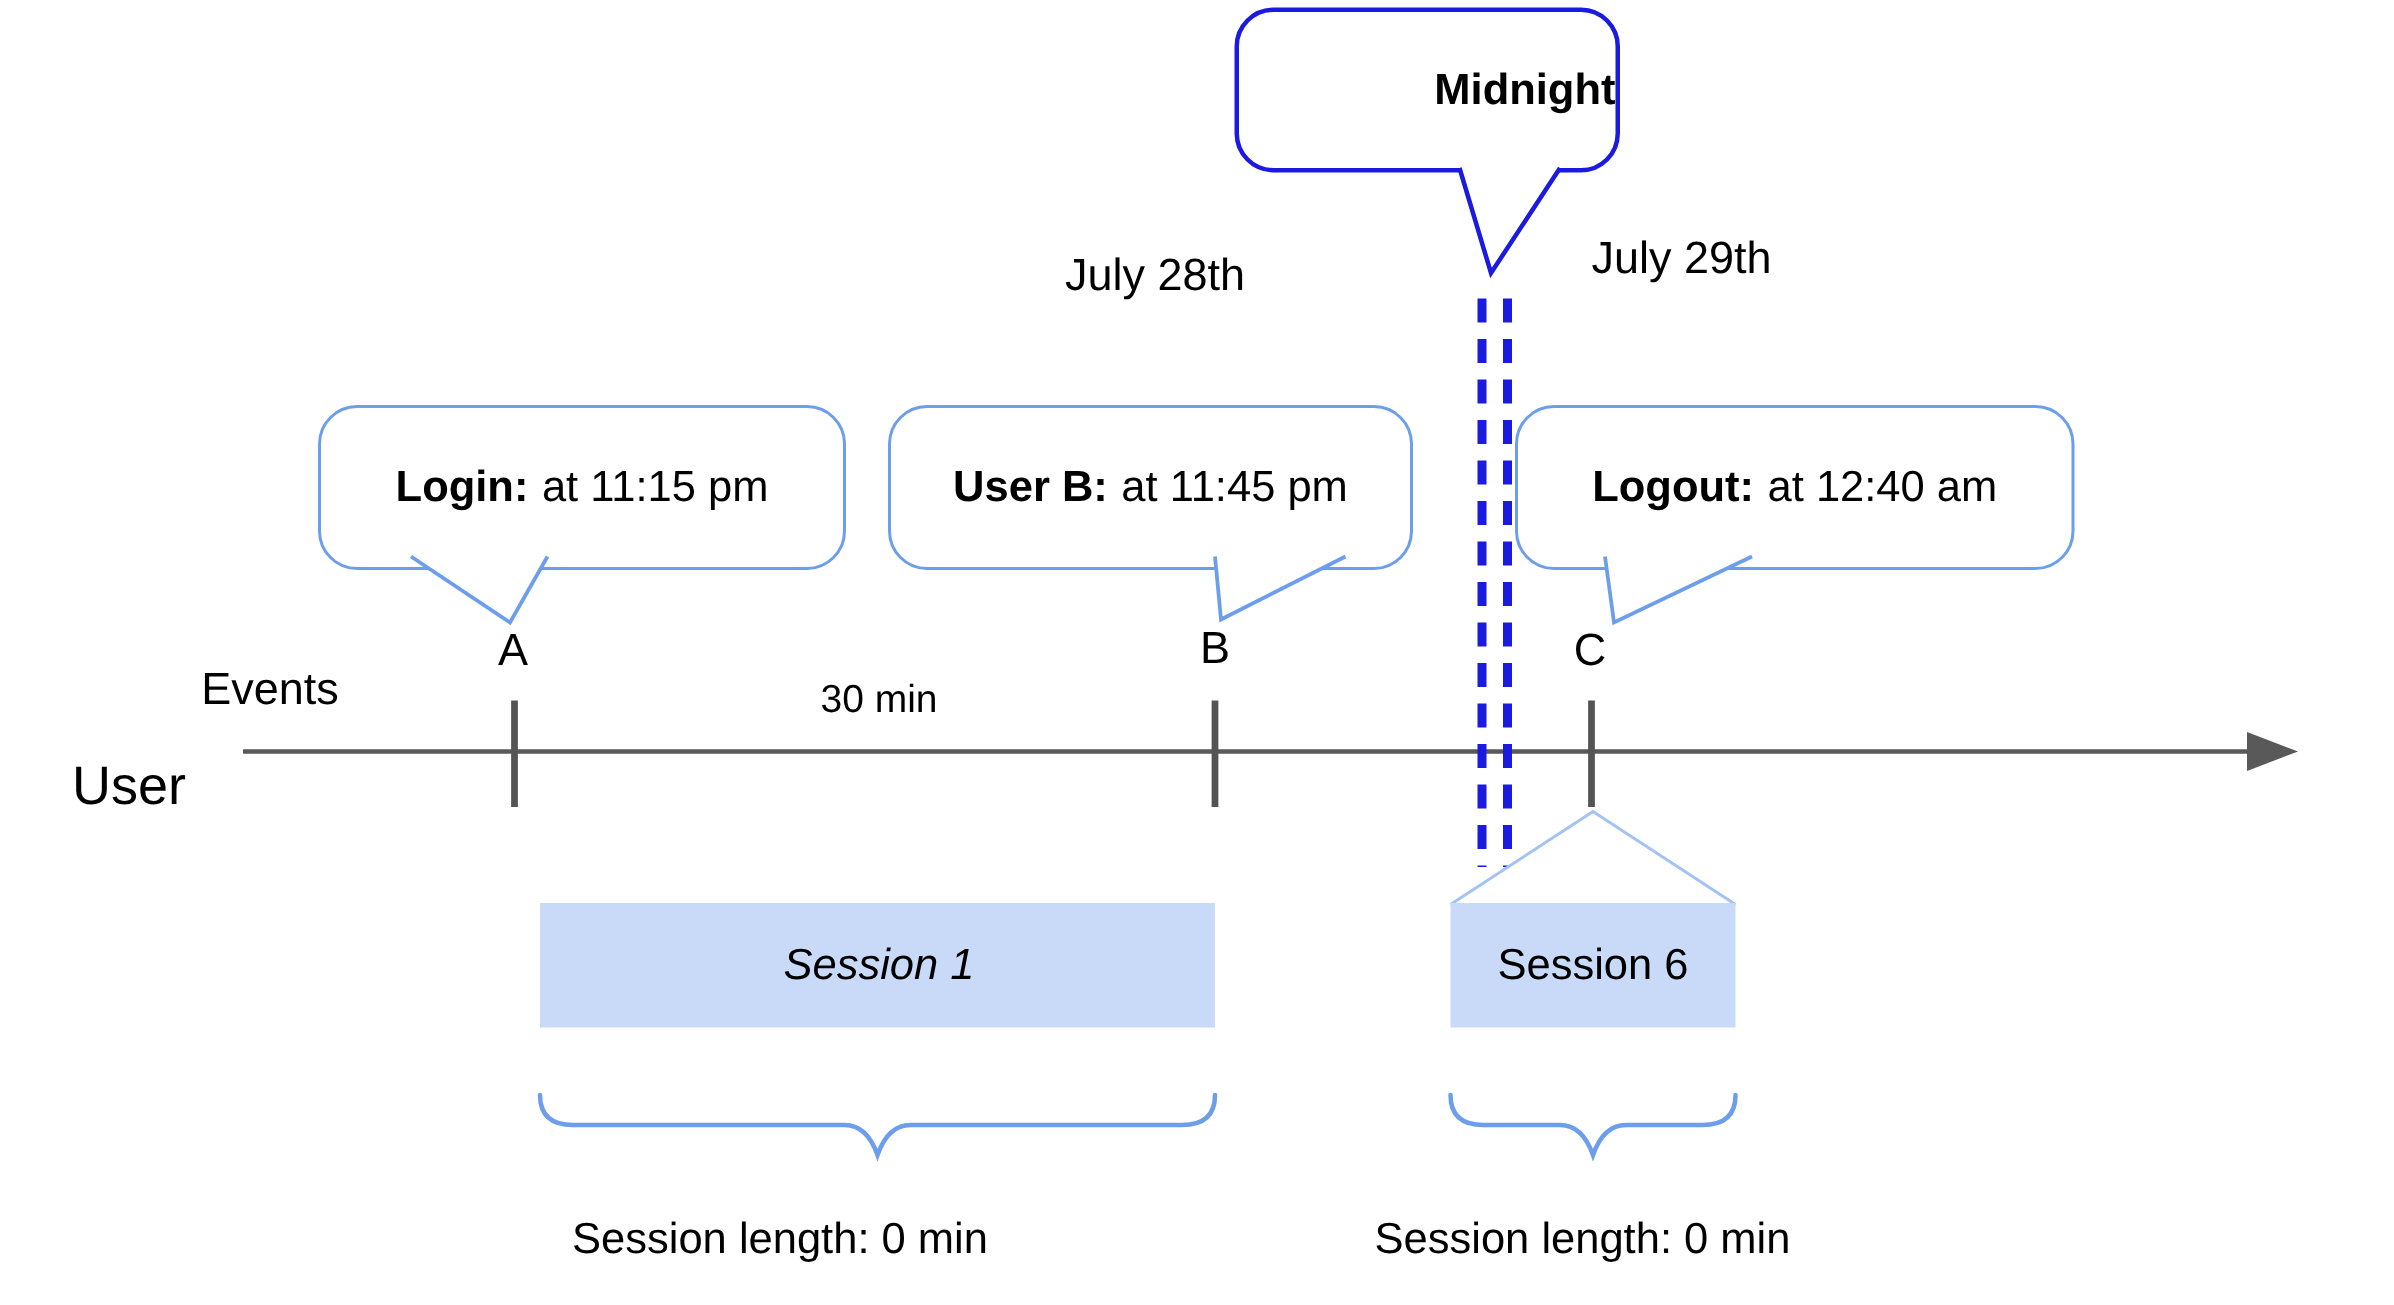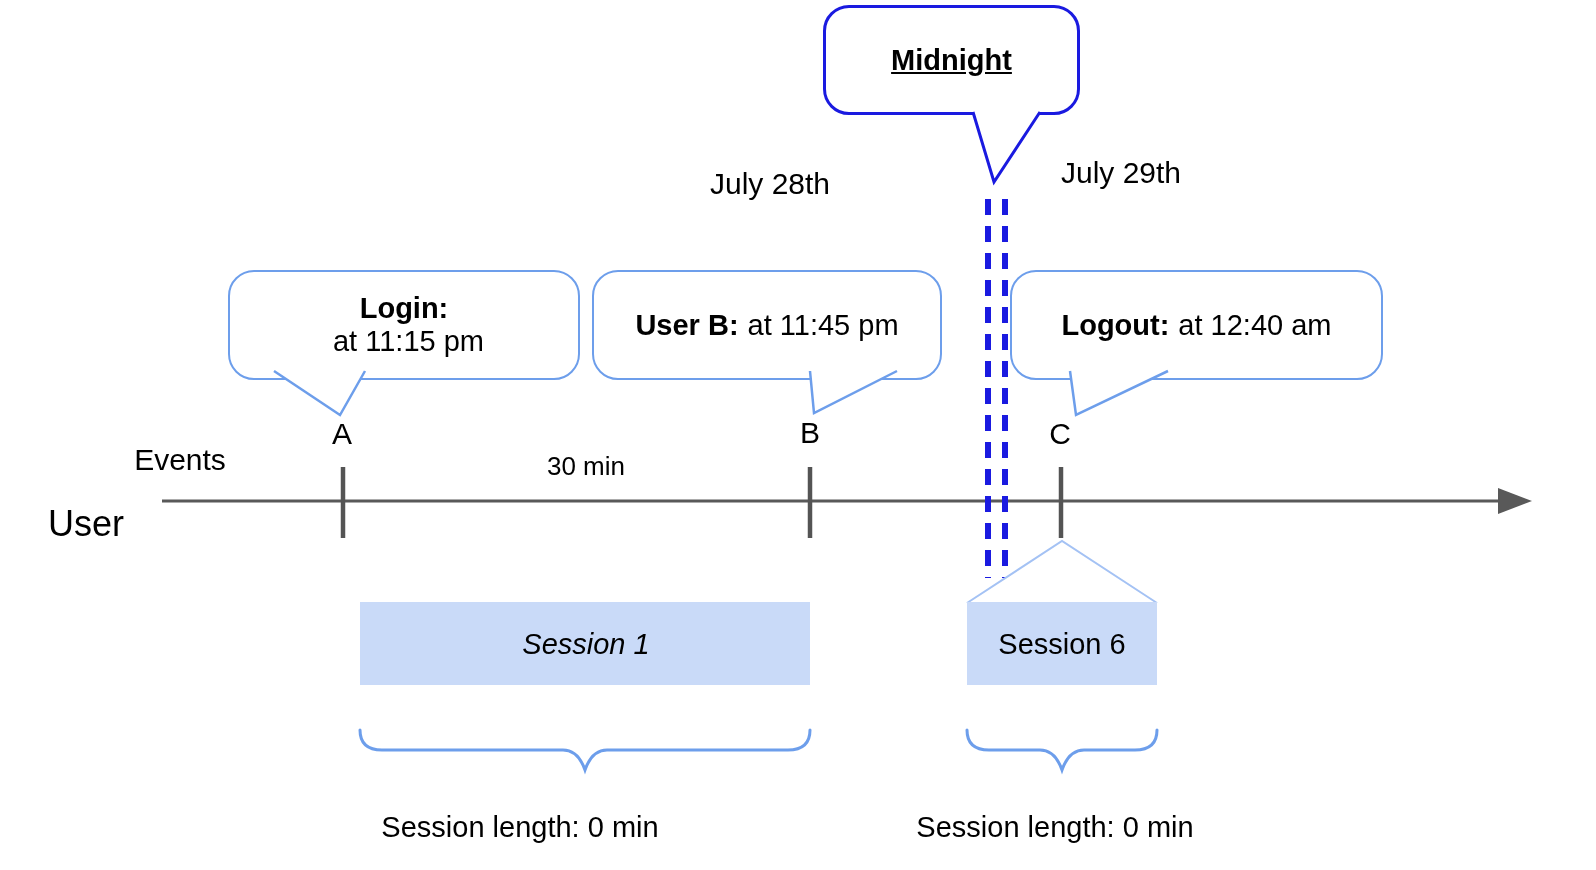--- a/index.html
+++ b/index.html
@@ -2,37 +2,37 @@
 <html><head>
 <meta charset="utf-8">
 <style>
   html,body{margin:0;padding:0;background:#fff;}
   .canvas{position:relative;width:1596px;height:870px;background:#fff;overflow:hidden;
           font-family:"Liberation Sans", sans-serif;color:#000;}
   svg.layer{position:absolute;left:0;top:0;z-index:2;pointer-events:none;}
   .bubble{position:absolute;z-index:1;background:#fff;display:flex;align-items:center;
           border-radius:26px;box-sizing:border-box;font-size:29px;}
   .bubble.light{border:2.5px solid #6d9eeb;justify-content:center;}
-  .bubble.dark{border:3px solid #1a1ae0;justify-content:center;text-decoration:underline;}
+  .bubble.dark{border:3px solid #1a1ae0;justify-content:flex-end;}
   .bubble .lbl{font-weight:bold;}
   .bubble .time{margin-left:9px;}
   .txt{position:absolute;z-index:3;white-space:nowrap;}
   .center{transform:translate(-50%,-50%);}
   .vcenter{transform:translateY(-50%);}
 </style>
 </head>
 <body>
 
 <div class="canvas">
 
   <div class="bubble dark" style="left:823px;top:5px;width:257px;height:110px;">
     <span class="lbl">Midnight</span>
   </div>
 
-  <div class="bubble light" style="left:228px;top:270px;width:352px;height:110px;flex-direction:column;">
+  <div class="bubble light" style="left:212px;top:270px;width:352px;height:110px;">
     <span class="lbl">Login:</span>
     <span class="time">at 11:15 pm</span>
   </div>
 
   <div class="bubble light" style="left:592px;top:270px;width:350px;height:110px;">
     <span class="lbl">User B:</span>
     <span class="time">at 11:45 pm</span>
   </div>
 
   <div class="bubble light" style="left:1010px;top:270px;width:373px;height:110px;">

